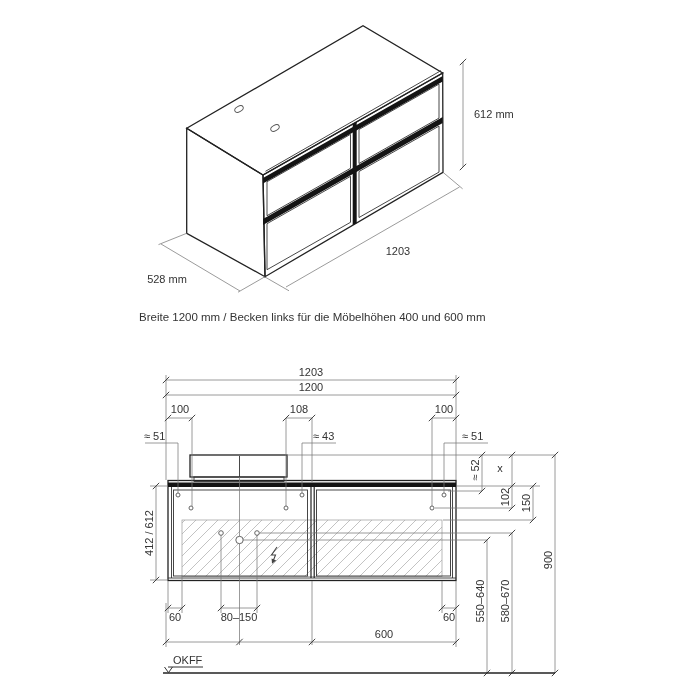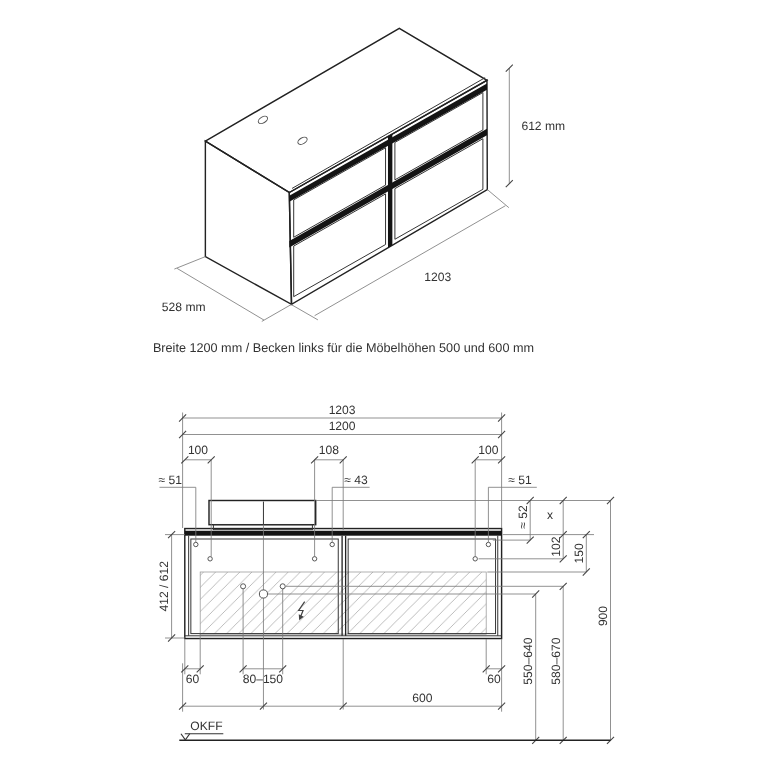--- a/index.html
+++ b/index.html
@@ -60,21 +60,21 @@
       <line class="dim" x1="313" y1="157.3" x2="332.6" y2="173.8"></line>
       <text x="268" y="240" text-anchor="middle">1203</text>
 
       <line class="dim" x1="31" y1="229" x2="110" y2="276"></line>
       <line class="dim" x1="56.7" y1="218.3" x2="28.5" y2="229.6"></line>
       <line class="dim" x1="135" y1="261.7" x2="108" y2="277.2"></line>
       <text x="37" y="268" text-anchor="middle">528 mm</text>
     </g>
   </svg>
 
-  <div class="note">Breite 1200 mm / Becken links für die Möbelhöhen 500 und 600 mm</div>
+  <div class="note">Breite 1200 mm / Becken links für die Möbelhöhen 400 und 600 mm</div>
 
   <svg width="460" height="345" style="position:absolute;left:130px;top:355px;" viewBox="0 0 460 345">
     <defs>
       <pattern id="hatch" patternUnits="userSpaceOnUse" width="11" height="11">
         <path d="M0,11 L11,0" stroke="#b4b4b4" stroke-width="0.8"></path>
         <path d="M-2,2 L2,-2" stroke="#b4b4b4" stroke-width="0.8"></path>
         <path d="M9,13 L13,9" stroke="#b4b4b4" stroke-width="0.8"></path>
       </pattern>
     </defs>
 

